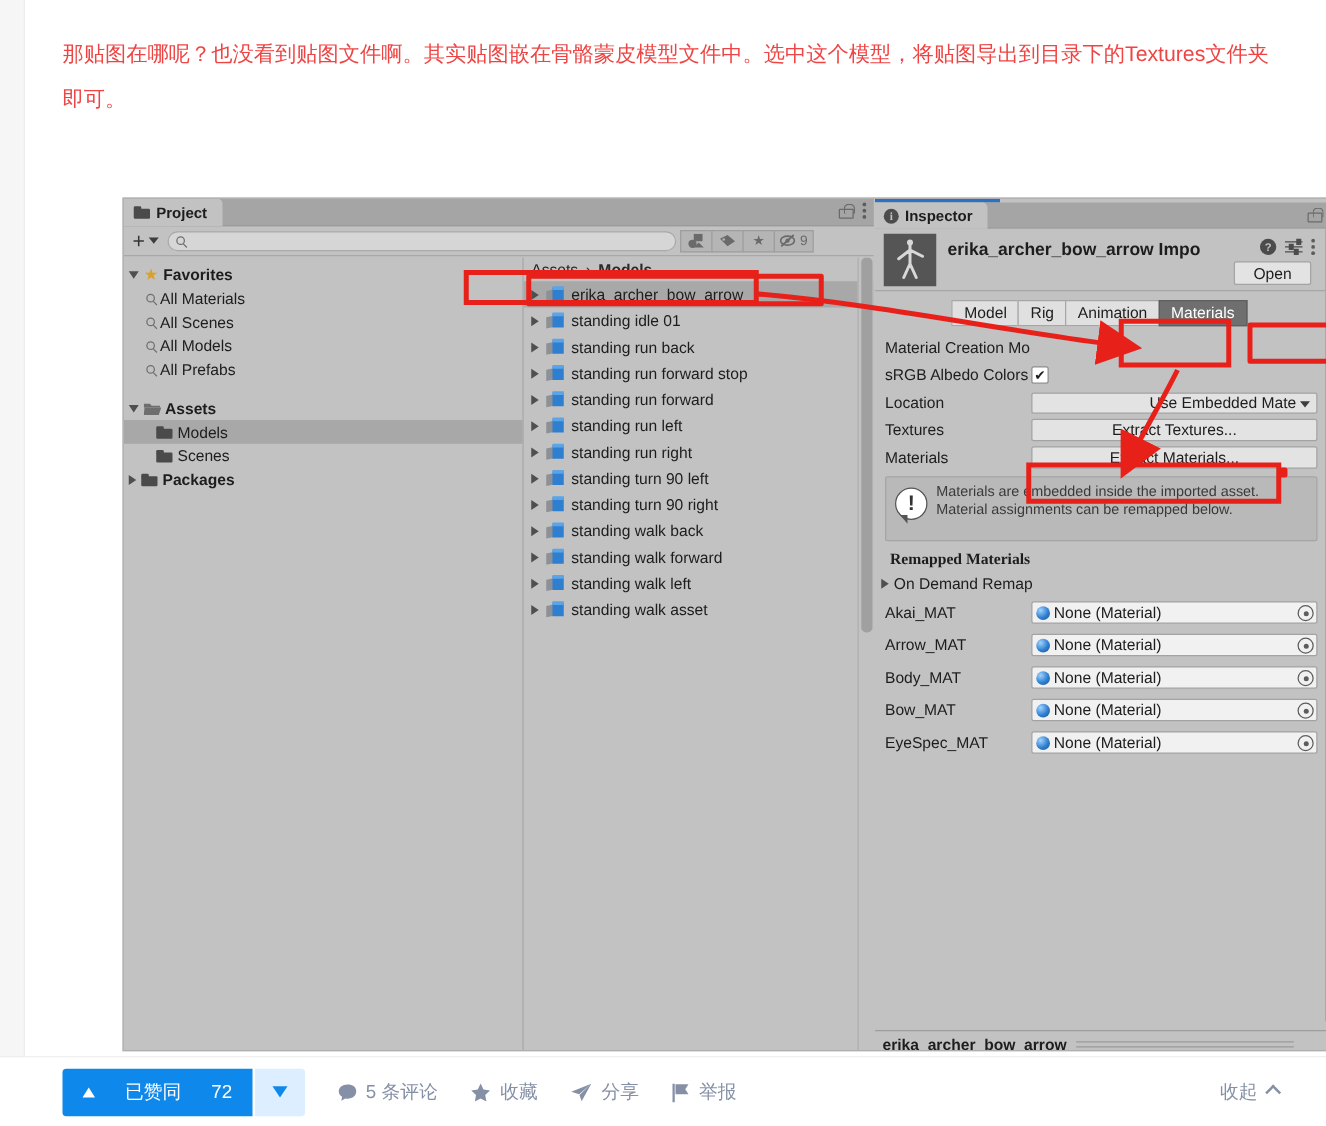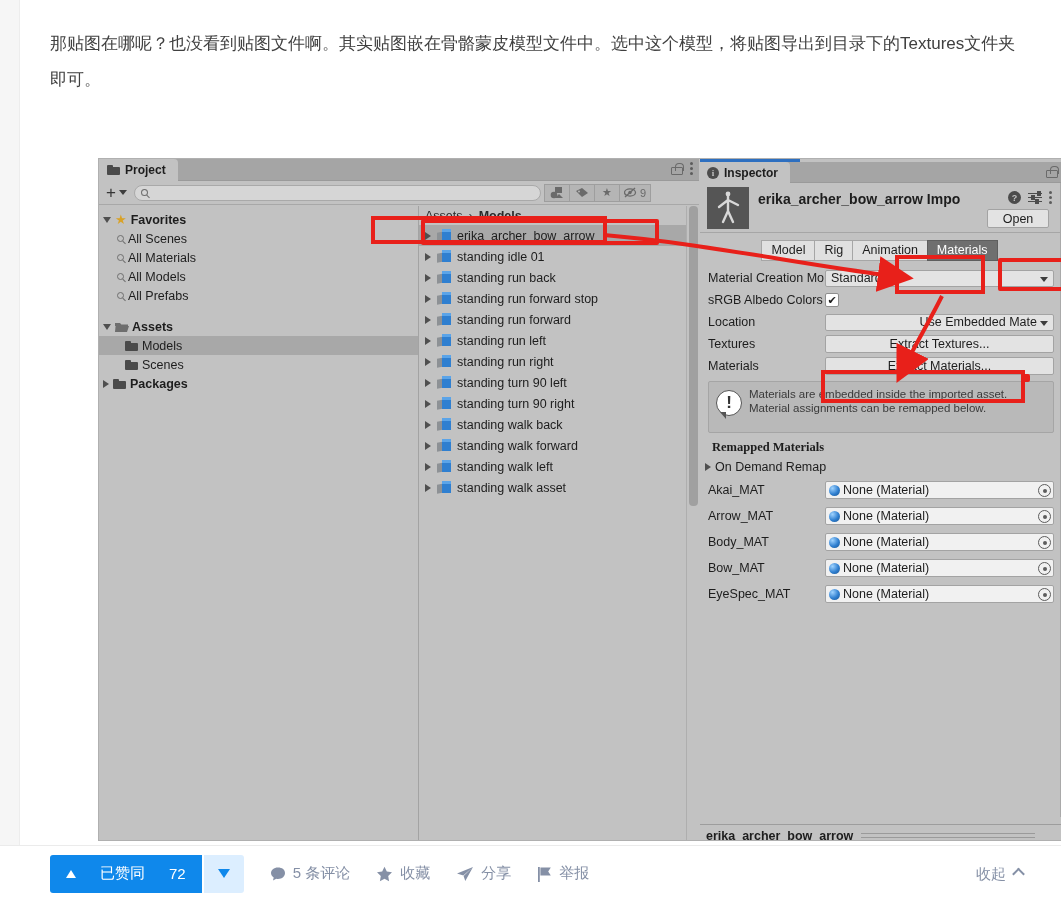--- a/index.html
+++ b/index.html
@@ -13,21 +13,21 @@
 
   
   .left-rail {
     position: absolute; left: 0; top: 0; width: 20px; height: 846px;
     background: #f6f6f6; border-right: 1px solid #ededed;
   }
 
   
   .article-text {
     position: absolute; left: 50px; top: 26px; width: 975px;
-    font-size: 17px; line-height: 36px; color: #404040;
+    font-size: 17px; line-height: 36px; color: #ef4444;
     font-family: "Liberation Sans", "DejaVu Sans", sans-serif;
   }
 
   
   .unity {
     position: absolute; left: 50px; top: 158px;
     width: 1059px; height: 683px;
     background: #c2c2c2;
     font-family: "Liberation Sans", "DejaVu Sans", sans-serif;
     font-size: 12px;
@@ -395,25 +395,25 @@
       <div class="proj-body">
 
         <div class="proj-tree">
           <div class="tree-row">
             <span class="tri open"></span>
             <span class="star-ic">★</span>
             <span class="bold">Favorites</span>
           </div>
           <div class="tree-row ind1">
             <span class="mag"></span>
-            <span>All Scenes</span>
+            <span>All Materials</span>
           </div>
           <div class="tree-row ind1">
             <span class="mag"></span>
-            <span>All Materials</span>
+            <span>All Scenes</span>
           </div>
           <div class="tree-row ind1">
             <span class="mag"></span>
             <span>All Models</span>
           </div>
           <div class="tree-row ind1">
             <span class="mag"></span>
             <span>All Prefabs</span>
           </div>
           <div style="height:12px"></div>
@@ -620,26 +620,20 @@
       <div class="tabs-row">
         <div class="utab">Model</div>
         <div class="utab">Rig</div>
         <div class="utab">Animation</div>
         <div class="utab active">Materials</div>
       </div>
 
       <div class="prop-list">
         <div class="prop-row">
           <div class="prop-label">Material Creation Mo</div>
-          <div class="prop-ctrl">
-            <div class="dropdown">
-              <span>Standard</span>
-              <span class="dd-ar"></span>
-            </div>
-          </div>
         </div>
 
         <div class="prop-row">
           <div class="prop-label">sRGB Albedo Colors</div>
           <div class="prop-ctrl">
             <div class="chk">✔</div>
           </div>
         </div>
 
         <div class="prop-row">

